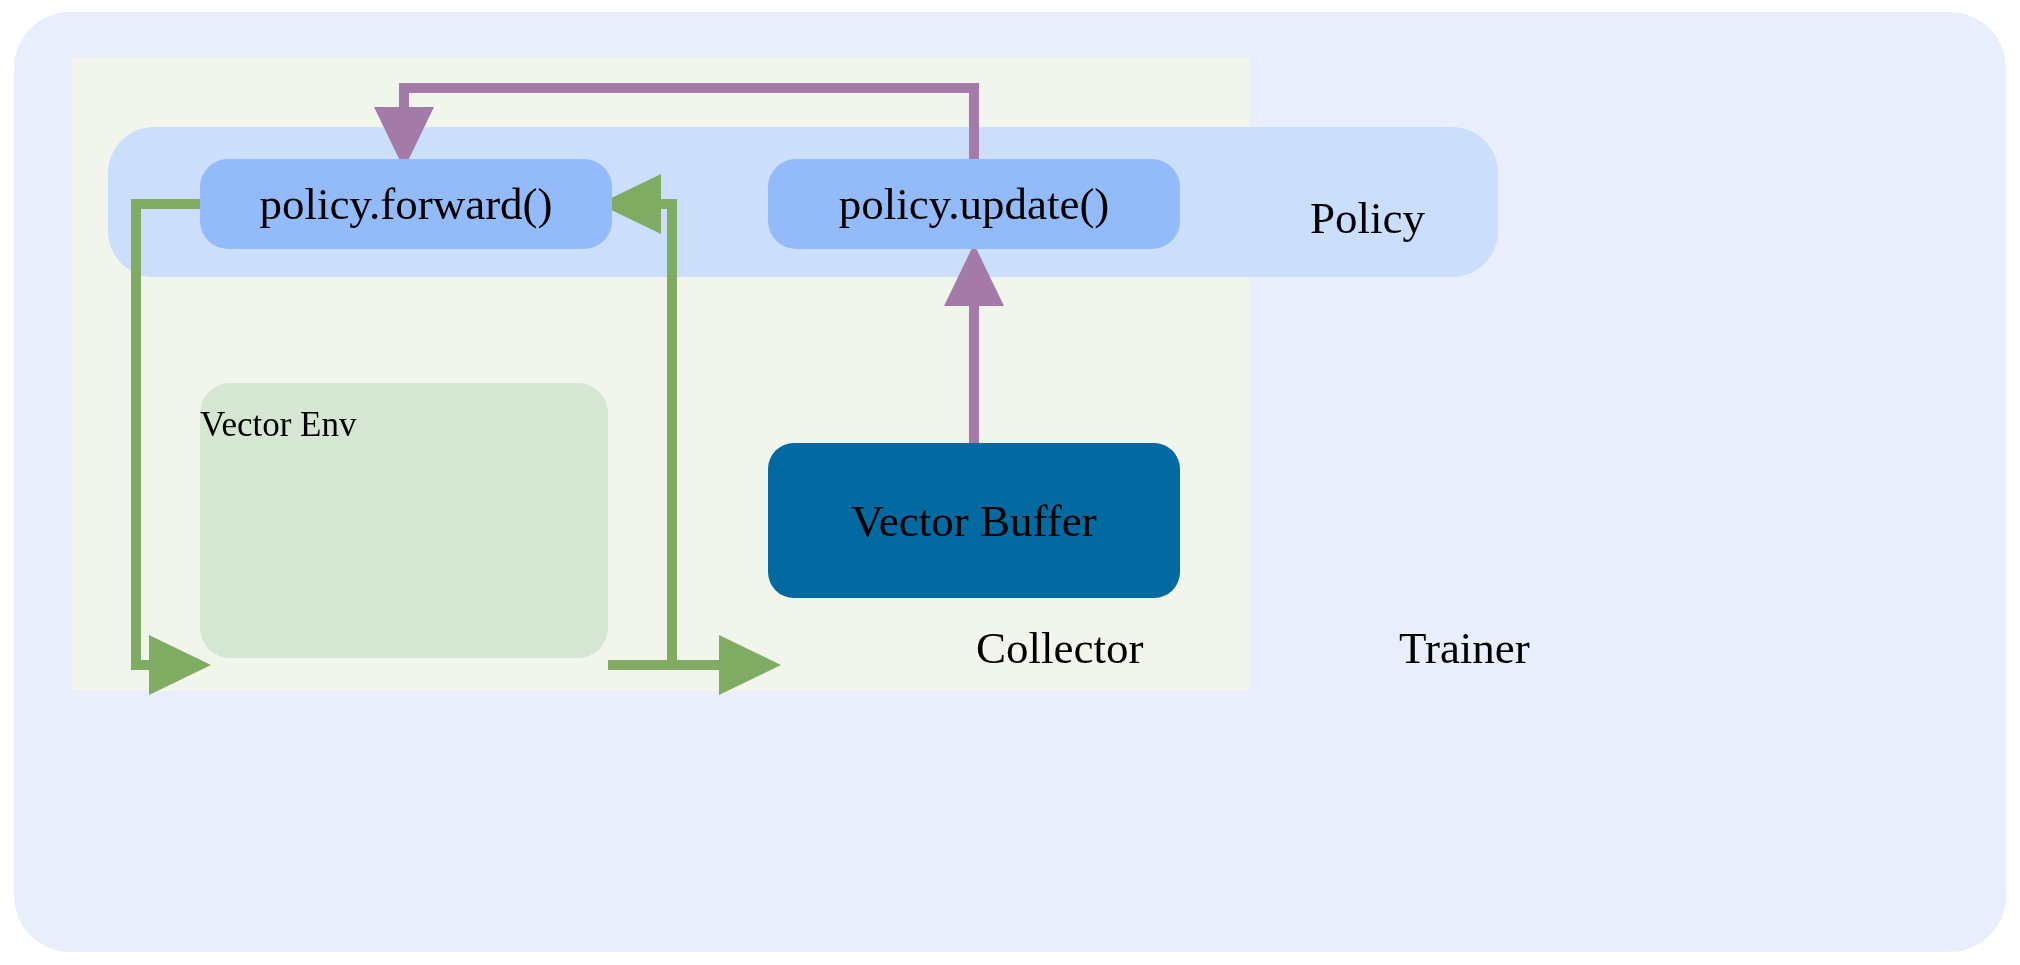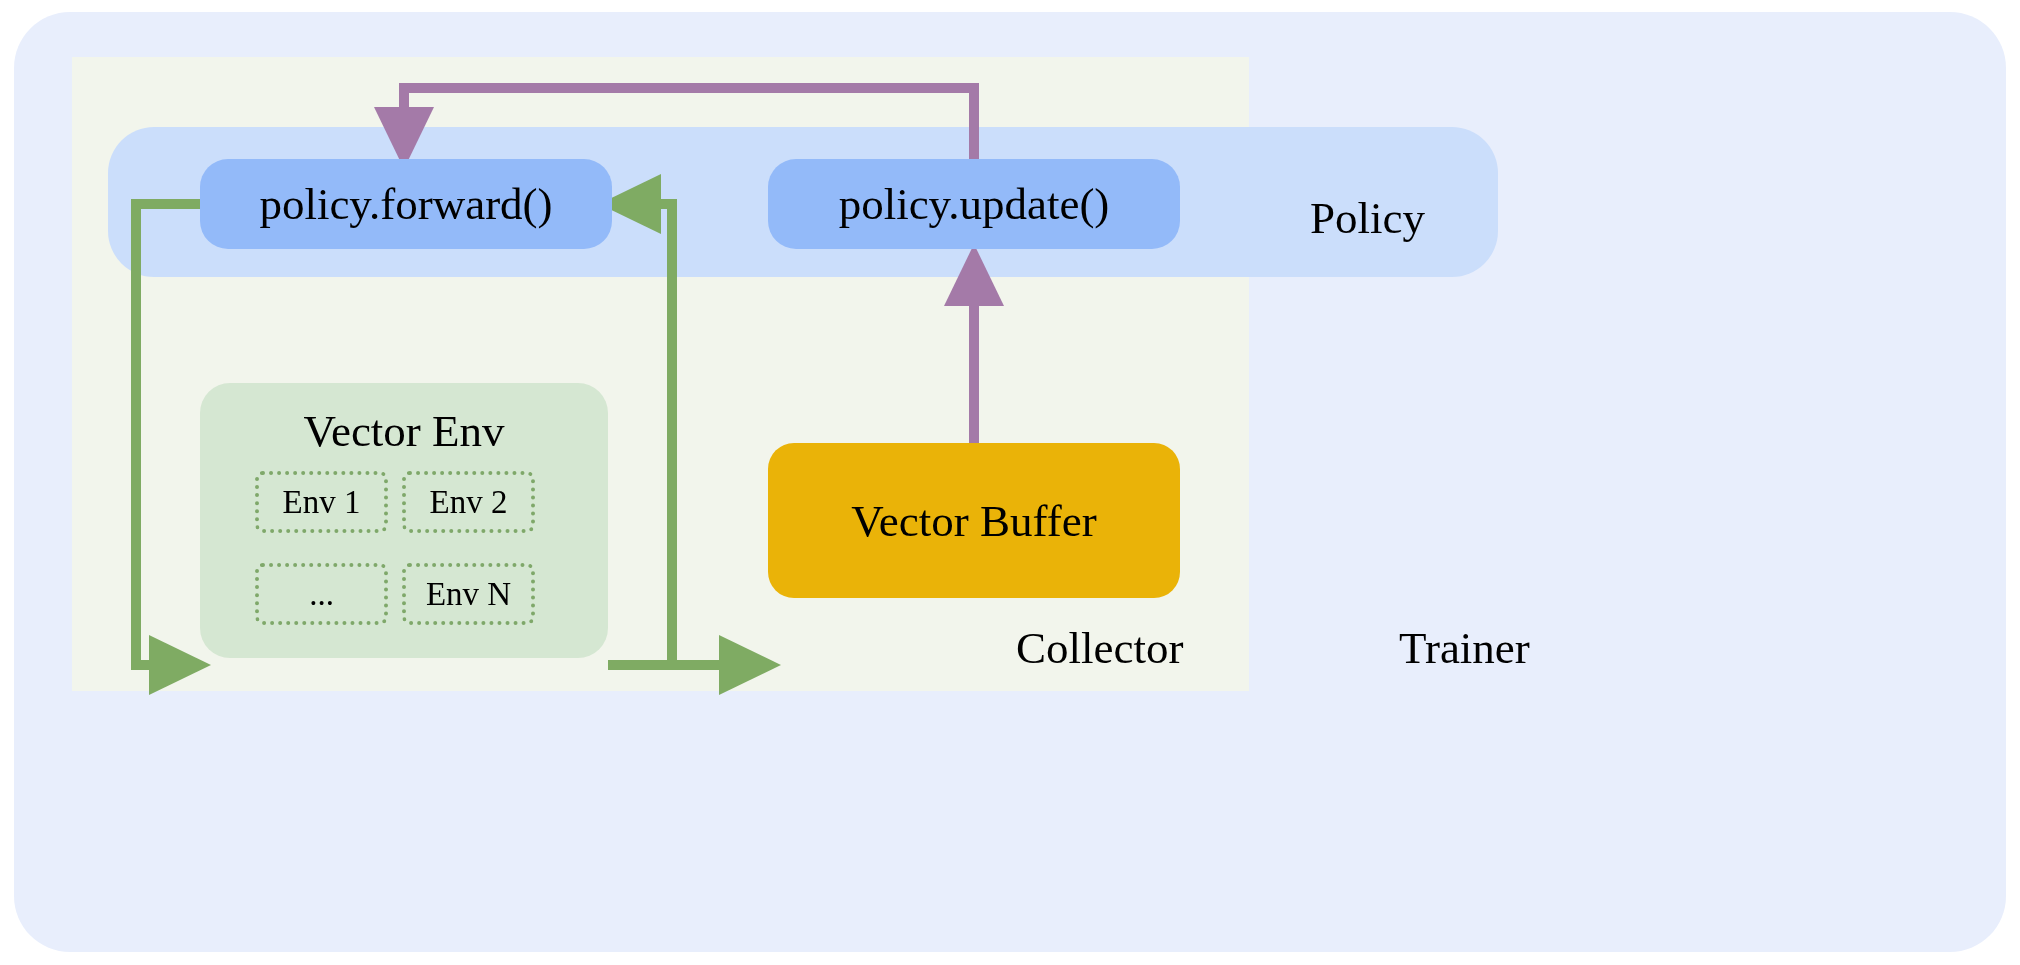--- a/index.html
+++ b/index.html
@@ -81,22 +81,22 @@
     height: 275px;
     background: #d5e7d2;
     border-radius: 30px;
     display: block;
   }
   .vector-env-title {
     position: absolute;
     left: 0;
     top: 22px;
     width: 100%;
-    text-align: center;
-    font-size: 45px;
+    text-align: left;
+    font-size: 35px;
     color: #000;
   }
   .env-grid {
     position: absolute;
     left: 55px;
     top: 88px;
     width: 300px;
     display: grid;
     grid-template-columns: 133px 133px;
     grid-template-rows: 62px 62px;
@@ -110,35 +110,35 @@
     justify-content: center;
     font-size: 33px;
     color: #000;
     box-sizing: border-box;
   }
   .node-vector-buffer {
     left: 768px;
     top: 443px;
     width: 412px;
     height: 155px;
-    background: #eab308;
+    background: #0369a1;
     border-radius: 26px;
     font-size: 45px;
   }
 
   
   .section-label {
     position: absolute;
     font-weight: normal;
     color: #000;
     font-size: 45px;
     white-space: nowrap;
   }
   .label-policy  { left: 1310px; top: 192px; }
-  .label-collector { left: 1016px; top: 622px; }
+  .label-collector { left: 976px; top: 622px; }
   .label-trainer { left: 1399px; top: 622px; }
 
   
   .arrow-layer {
     position: absolute;
     left: 0;
     top: 0;
     width: 2020px;
     height: 965px;
     pointer-events: none;
@@ -179,34 +179,20 @@
   <div class="node node-policy-forward">
     <span>policy.forward()</span>
   </div>
 
   <div class="node node-policy-update">
     <span>policy.update()</span>
   </div>
 
   <div class="node node-vector-env">
     <div class="vector-env-title">Vector Env</div>
-    <div class="env-grid">
-      <div class="env-cell">
-        <span>Env 1</span>
-      </div>
-      <div class="env-cell">
-        <span>Env 2</span>
-      </div>
-      <div class="env-cell">
-        <span>...</span>
-      </div>
-      <div class="env-cell">
-        <span>Env N</span>
-      </div>
-    </div>
   </div>
 
   <div class="node node-vector-buffer">
     <span>Vector Buffer</span>
   </div>
 
   <div class="section-label label-policy">Policy</div>
   <div class="section-label label-collector">Collector</div>
   <div class="section-label label-trainer">Trainer</div>
 

